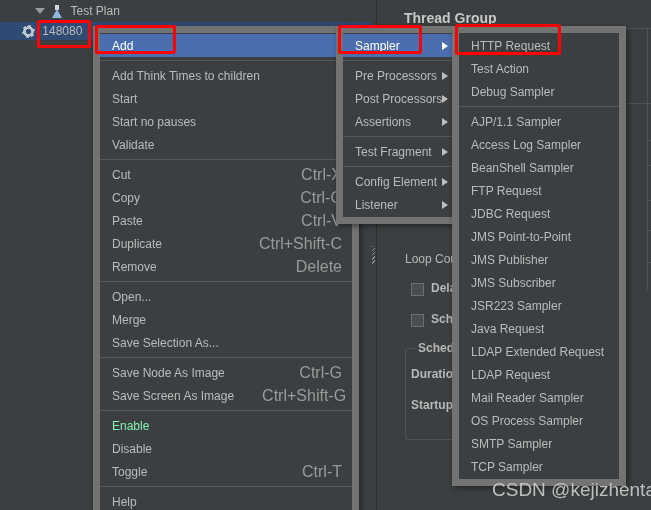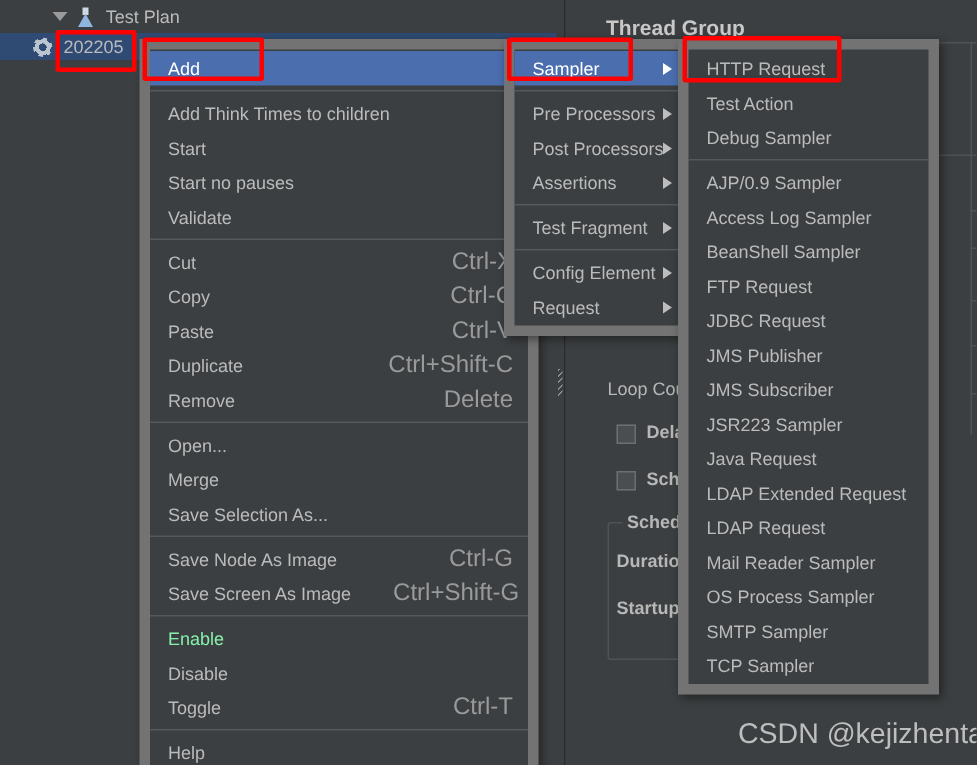--- a/index.html
+++ b/index.html
@@ -134,21 +134,21 @@
 <div class="app">
 
   <div class="bg-tree">
     <div class="tree-row" style="left:0;top:2px;width:376px;padding-left:31px;">
       <span class="tri"></span>
       <span class="flask"></span>
       <span>Test Plan</span>
     </div>
     <div class="tree-row sel" style="left:0;top:22px;width:376px;padding-left:22px;box-sizing:border-box;">
       <span class="gear"></span>
-      <span>202205</span>
+      <span>148080</span>
     </div>
   </div>
 
   <div class="splitter">
     <div class="grip"></div>
   </div>
 
   <div class="bg-editor">
     <div class="ed-title">Thread Group</div>
 
@@ -278,50 +278,53 @@
       <div class="mi">
         <span class="lbl">Test Fragment</span>
         <span class="arrow"></span>
       </div>
       <div class="sep"></div>
       <div class="mi">
         <span class="lbl">Config Element</span>
         <span class="arrow"></span>
       </div>
       <div class="mi">
-        <span class="lbl">Request</span>
+        <span class="lbl">Listener</span>
         <span class="arrow"></span>
       </div>
     </div>
 
   <div class="menu" id="menu-sampler">
       <div class="mi">
         <span class="lbl">HTTP Request</span>
       </div>
       <div class="mi">
         <span class="lbl">Test Action</span>
       </div>
       <div class="mi">
         <span class="lbl">Debug Sampler</span>
       </div>
       <div class="sep"></div>
       <div class="mi">
-        <span class="lbl">AJP/0.9 Sampler</span>
+        <span class="lbl">AJP/1.1 Sampler</span>
       </div>
       <div class="mi">
         <span class="lbl">Access Log Sampler</span>
       </div>
       <div class="mi">
         <span class="lbl">BeanShell Sampler</span>
       </div>
       <div class="mi">
         <span class="lbl">FTP Request</span>
       </div>
       <div class="mi">
         <span class="lbl">JDBC Request</span>
+      </div>
+      <div class="mi">
+        <span class="lbl">JMS Point-to-Point</span>
       </div>
       <div class="mi">
         <span class="lbl">JMS Publisher</span>
       </div>
       <div class="mi">
         <span class="lbl">JMS Subscriber</span>
       </div>
       <div class="mi">
         <span class="lbl">JSR223 Sampler</span>
       </div>

